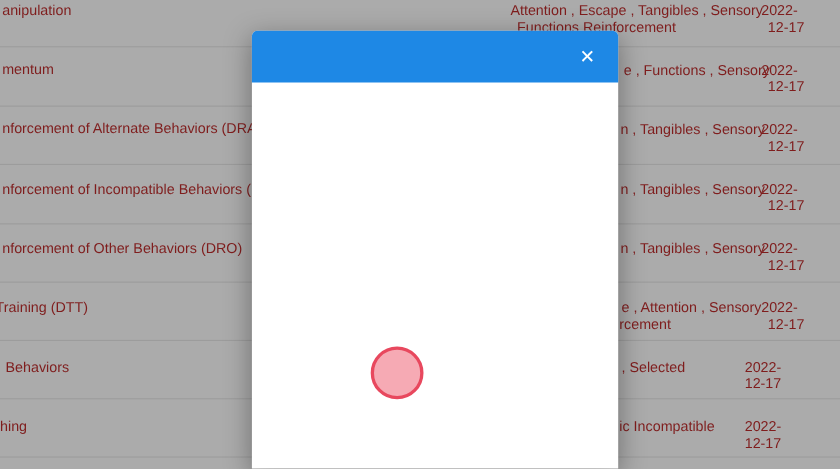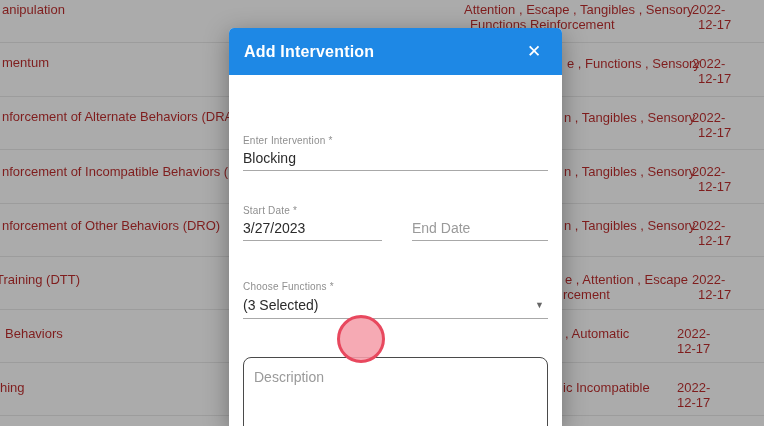--- a/index.html
+++ b/index.html
@@ -137,62 +137,44 @@
 
   <div>
     <span class="cell" style="left:2px;top:218px">nforcement of Other Behaviors (DRO)</span>
     <span class="cell" style="left:564px;top:218px">n ,  Tangibles ,  Sensory</span>
     <span class="cell" style="left:692px;top:218px">2022-</span>
     <span class="cell" style="left:698px;top:233px">12-17</span>
   </div>
 
   <div>
     <span class="cell" style="left:-4px;top:272px">Training (DTT)</span>
-    <span class="cell" style="left:565px;top:272px">e ,  Attention ,  Escape</span>
+    <span class="cell" style="left:565px;top:272px">e ,  Attention ,  Sensory</span>
     <span class="cell" style="left:563px;top:287px">rcement</span>
     <span class="cell" style="left:692px;top:272px">2022-</span>
     <span class="cell" style="left:698px;top:287px">12-17</span>
   </div>
 
   <div>
     <span class="cell" style="left:5px;top:326px">Behaviors</span>
-    <span class="cell" style="left:565px;top:326px">,  Automatic</span>
+    <span class="cell" style="left:565px;top:326px">,  Selected</span>
     <span class="cell" style="left:677px;top:326px">2022-</span>
     <span class="cell" style="left:677px;top:341px">12-17</span>
   </div>
 
   <div>
     <span class="cell" style="left:0px;top:380px">hing</span>
     <span class="cell" style="left:563px;top:380px">ic Incompatible</span>
     <span class="cell" style="left:677px;top:380px">2022-</span>
     <span class="cell" style="left:677px;top:395px">12-17</span>
   </div>
 </div>
 
 <div class="modal">
 
   <div class="modal-header">
-    <span class="modal-title">Add Intervention</span>
     <button class="close-btn">
       <span>✕</span>
     </button>
   </div>
 
-  <div class="modal-body">
-
-    <span class="f-label" style="top:60px">Enter Intervention *</span>
-    <input class="f-input" style="left: 14px; top: 75px; width: 305px;" value="Blocking">
-
-    <span class="f-label" style="top:130px">Start Date *</span>
-    <input class="f-input" style="left: 14px; top: 145px; width: 139px;" value="3/27/2023">
-    <input class="f-input" style="left: 183px; top: 145px; width: 136px;" placeholder="End Date">
-
-    <span class="f-label" style="top:206px">Choose Functions *</span>
-    <div class="select-box">
-      <span class="select-value">(3 Selected)</span>
-      <span class="select-arrow">▼</span>
-    </div>
-
-    <textarea class="desc-area" placeholder="Description" style=""></textarea>
-  </div>
 </div>
 
 <div class="click-indicator"></div>
 
 </body></html>

